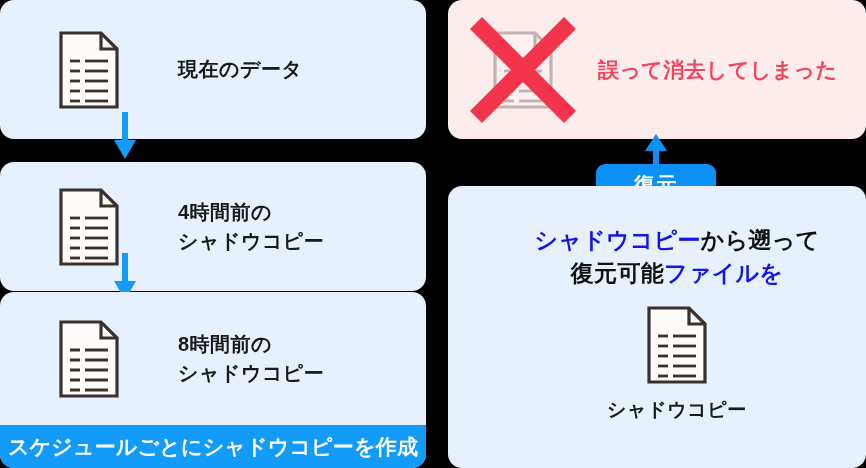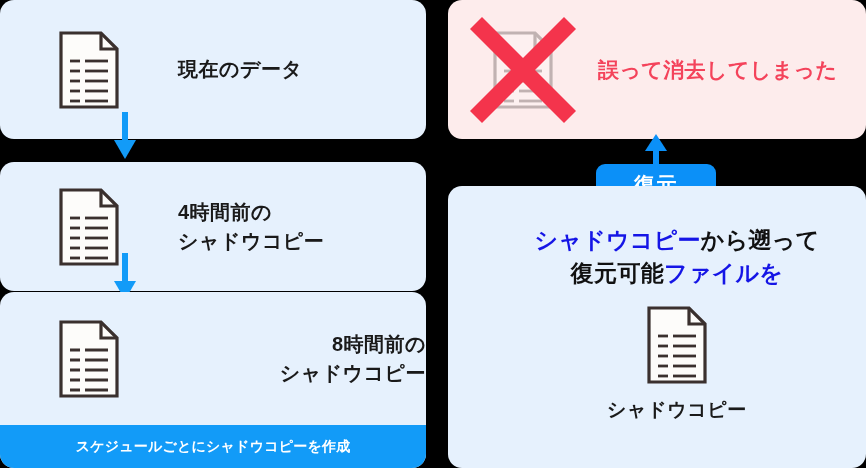--- a/index.html
+++ b/index.html
@@ -26,21 +26,21 @@
     border-radius: 14px;
     box-sizing: border-box;
   }
   .panel-blue { background: #e6f1fd; }
   .panel-pink { background: #fdecec; }
 
   
   #panel-current   { left: 0px;  top: 0px;   width: 426px; height: 139px; }
   #panel-shadow-4h { left: 0px;  top: 162px; width: 426px; height: 129px; }
   #panel-shadow-8h { left: 0px;  top: 292px; width: 426px; height: 176px;
-                     overflow: hidden; text-align: right; }
+                     overflow: hidden; }
 
   
   #panel-deleted   { left: 448px; top: 0px;   width: 418px; height: 139px; }
   #panel-restore   { left: 448px; top: 186px; width: 418px; height: 282px; }
 
   
   .row {
     position: absolute;
     left: 0; top: 0; right: 0;
     height: 129px;
@@ -173,21 +173,21 @@
     position: absolute;
     left: 0;
     bottom: 0;
     width: 426px;
     height: 43px;
     background: #129bf8;
     display: flex;
     align-items: center;
     justify-content: center;
     color: #ffffff;
-    font-size: 14px;
+    font-size: 21px;
     font-weight: 700;
     letter-spacing: 0.2px;
   }
 </style>
 </head>
 <body>
 
 <div id="stage">
 
   <div class="panel panel-blue" id="panel-current">

